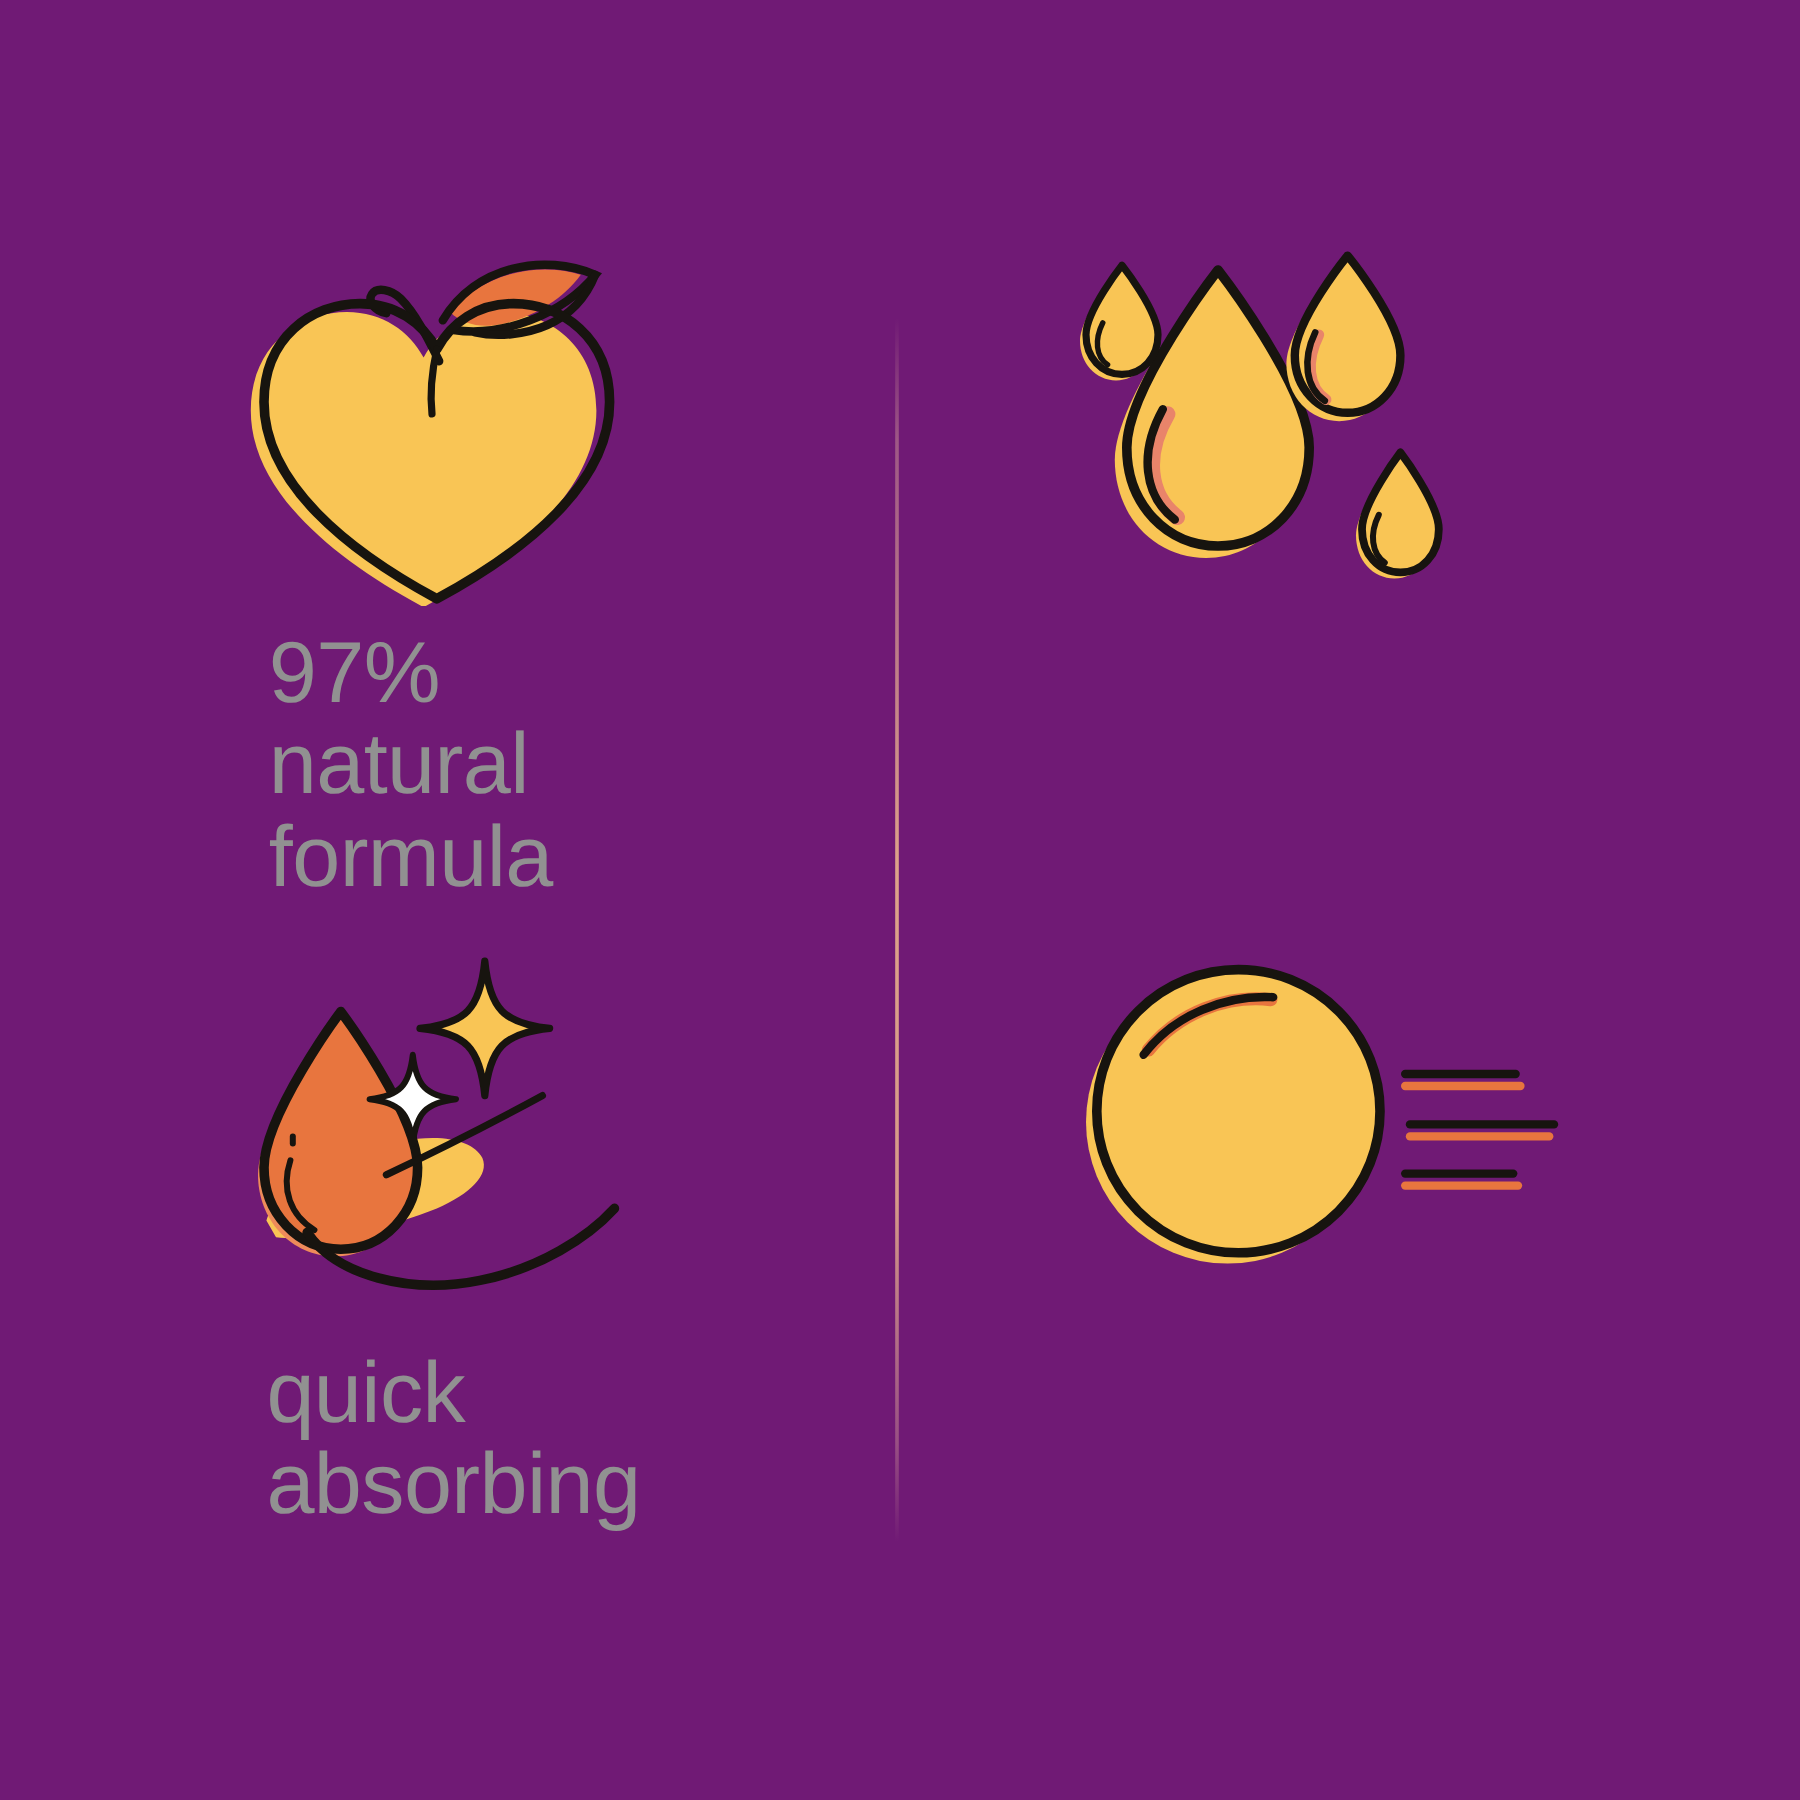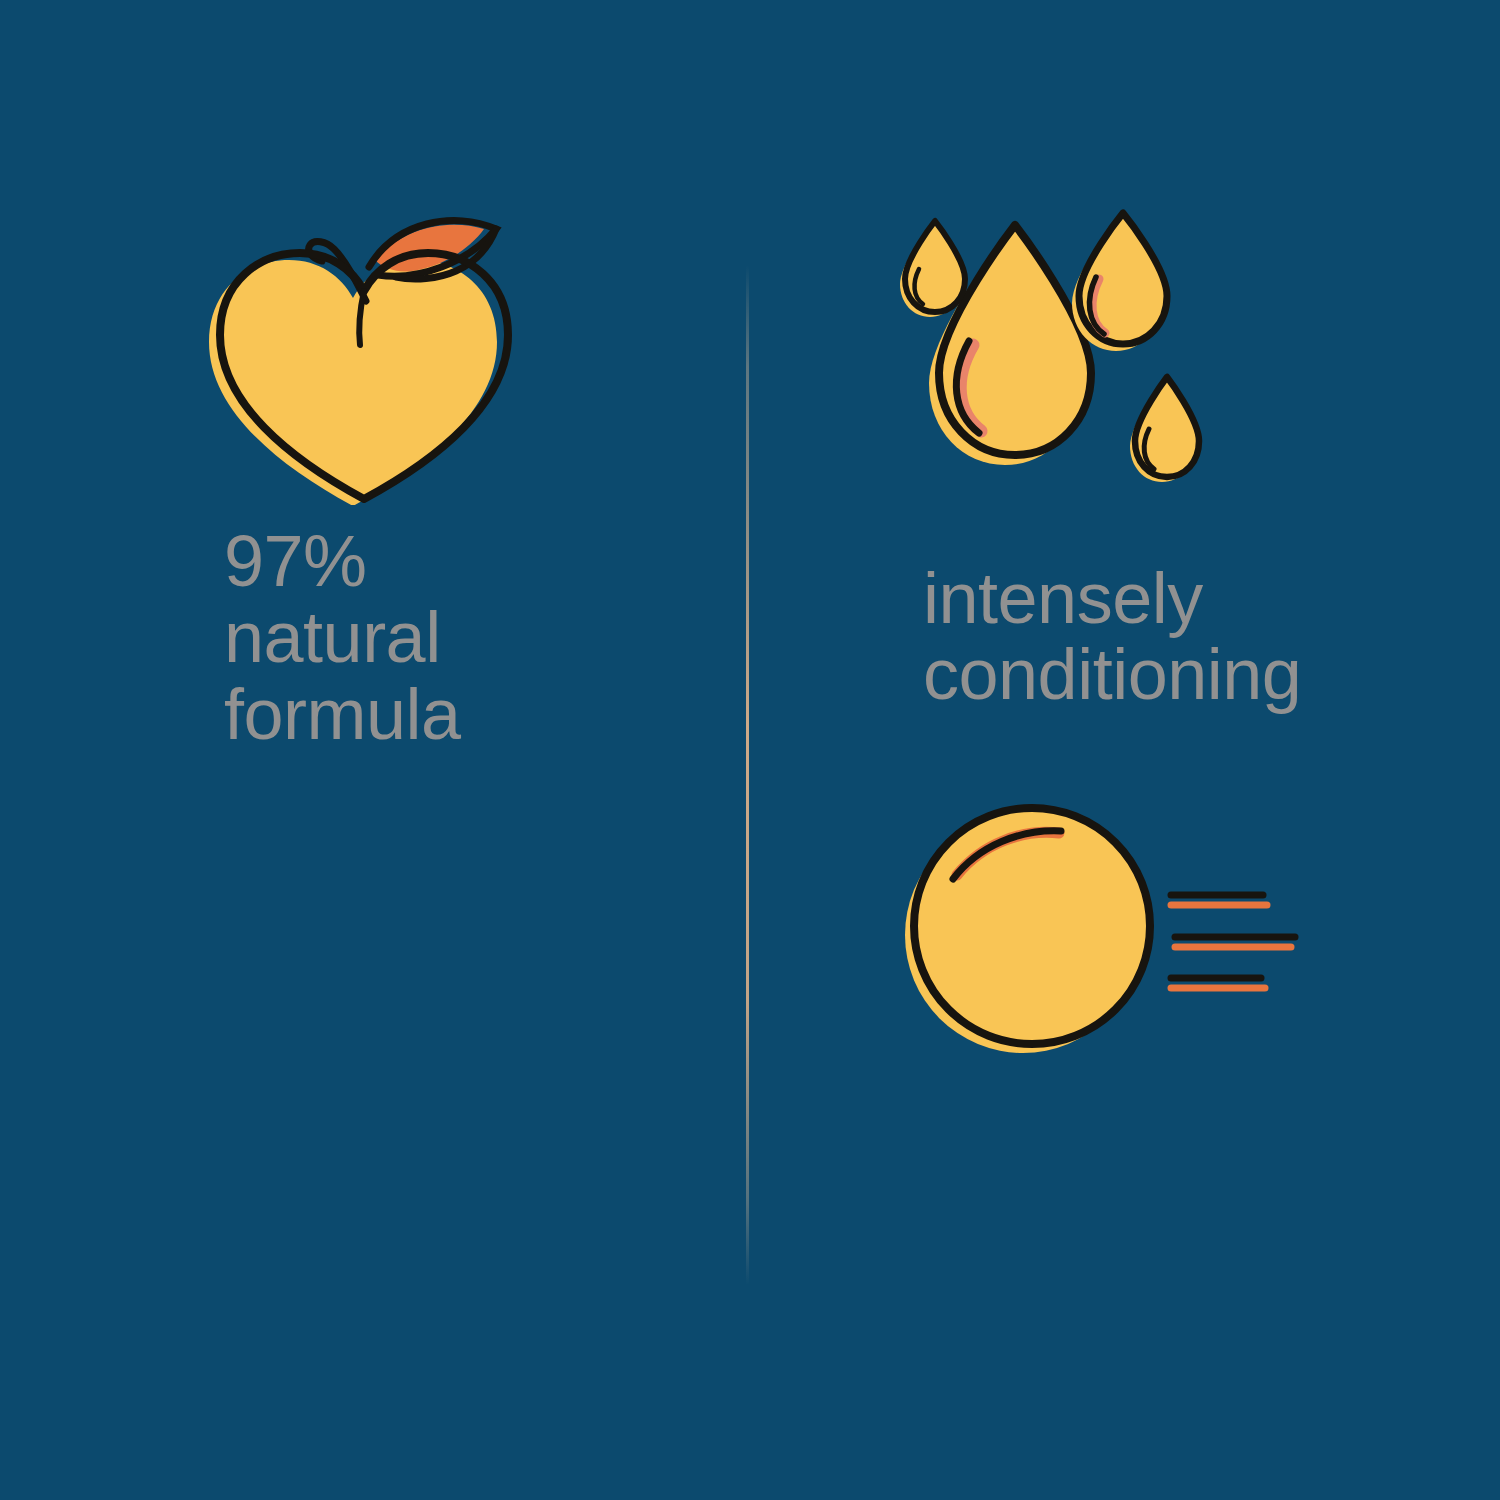--- a/index.html
+++ b/index.html
@@ -8,21 +8,21 @@
     padding: 0;
     background: #ffffff;
   }
   body {
     font-family: "Liberation Sans", sans-serif;
   }
   #canvas {
     position: relative;
     width: 1500px;
     height: 1500px;
-    background: #0c4a6e;
+    background: #701a75;
     overflow: hidden;
   }
 
   
   .divider {
     position: absolute;
     left: 746px;
     top: 265px;
     width: 3px;
     height: 1020px;
@@ -131,24 +131,51 @@
         <g transform="translate(236,168)">
           <path d="M36 4 C36 4 4 46 4 68 C4 89 18 104 36 104
                    C54 104 68 89 68 68 C68 46 36 4 36 4 Z" fill="#F9C555" transform="translate(-5,5)"></path>
           <path d="M36 4 C36 4 4 46 4 68 C4 89 18 104 36 104
                    C54 104 68 89 68 68 C68 46 36 4 36 4 Z" fill="#F9C555" stroke="#17140F" stroke-width="6.5" stroke-linejoin="round"></path>
           <path d="M18 56 C10 72 12 88 23 96" fill="none" stroke="#17140F" stroke-width="5" stroke-linecap="round"></path>
         </g>
 
       </svg>
     </div>
-    <p class="caption caption-tr">intensely
-conditioning</p>
   </div>
 
+  <div class="cell cell-bl">
+    <div class="icon-wrap">
+      <svg width="340" height="300" viewBox="0 0 340 300" xmlns="http://www.w3.org/2000/svg">
+
+        <path d="M22 222 C34 190 86 160 148 154 C176 151 196 158 202 170
+                 C208 184 192 200 164 212 C120 230 64 240 30 236 Z" fill="#F9C555"></path>
+
+        <path d="M84 48 C84 48 20 134 20 178 C20 216 48 246 84 246
+                 C120 246 148 216 148 178 C148 134 84 48 84 48 Z" fill="#EE8B5A" transform="translate(-5,6)"></path>
+        <path d="M84 48 C84 48 20 134 20 178 C20 216 48 246 84 246
+                 C120 246 148 216 148 178 C148 134 84 48 84 48 Z" fill="#E8753E" stroke="#17140F" stroke-width="8" stroke-linejoin="round"></path>
+
+        <path d="M44 152 L44 158" stroke="#17140F" stroke-width="5" stroke-linecap="round"></path>
+        <path d="M42 172 C34 196 42 218 62 230" fill="none" stroke="#17140F" stroke-width="5" stroke-linecap="round"></path>
+
+        <path d="M252 118 C208 142 160 166 122 184" fill="none" stroke="#17140F" stroke-width="6" stroke-linecap="round"></path>
+
+        <path d="M56 232 C80 268 142 284 200 272 C250 262 290 236 312 212" fill="none" stroke="#17140F" stroke-width="8" stroke-linecap="round"></path>
+
+        <path d="M204 6 C208 46 220 58 258 62 C220 66 208 78 204 118
+                 C200 78 188 66 150 62 C188 58 200 46 204 6 Z" fill="#F9C555" stroke="#17140F" stroke-width="6" stroke-linejoin="round"></path>
+
+        <path d="M144 84 C147 110 155 118 180 121 C155 124 147 132 144 158
+                 C141 132 133 124 108 121 C133 118 141 110 144 84 Z" fill="#ffffff" stroke="#17140F" stroke-width="5" stroke-linejoin="round"></path>
+      </svg>
+    </div>
+    <p class="caption caption-bl">quick
+absorbing</p>
+  </div>
 
   <div class="cell cell-br">
     <div class="icon-wrap">
       <svg width="420" height="270" viewBox="0 0 420 270" xmlns="http://www.w3.org/2000/svg">
 
         <circle cx="128" cy="140" r="118" fill="#F9C555"></circle>
 
         <circle cx="137" cy="131" r="118" fill="#F9C555" stroke="#17140F" stroke-width="8"></circle>
 
         <path d="M62 80 C88 48 128 34 164 38" fill="none" stroke="#E8753E" stroke-width="11" stroke-linecap="round"></path>

